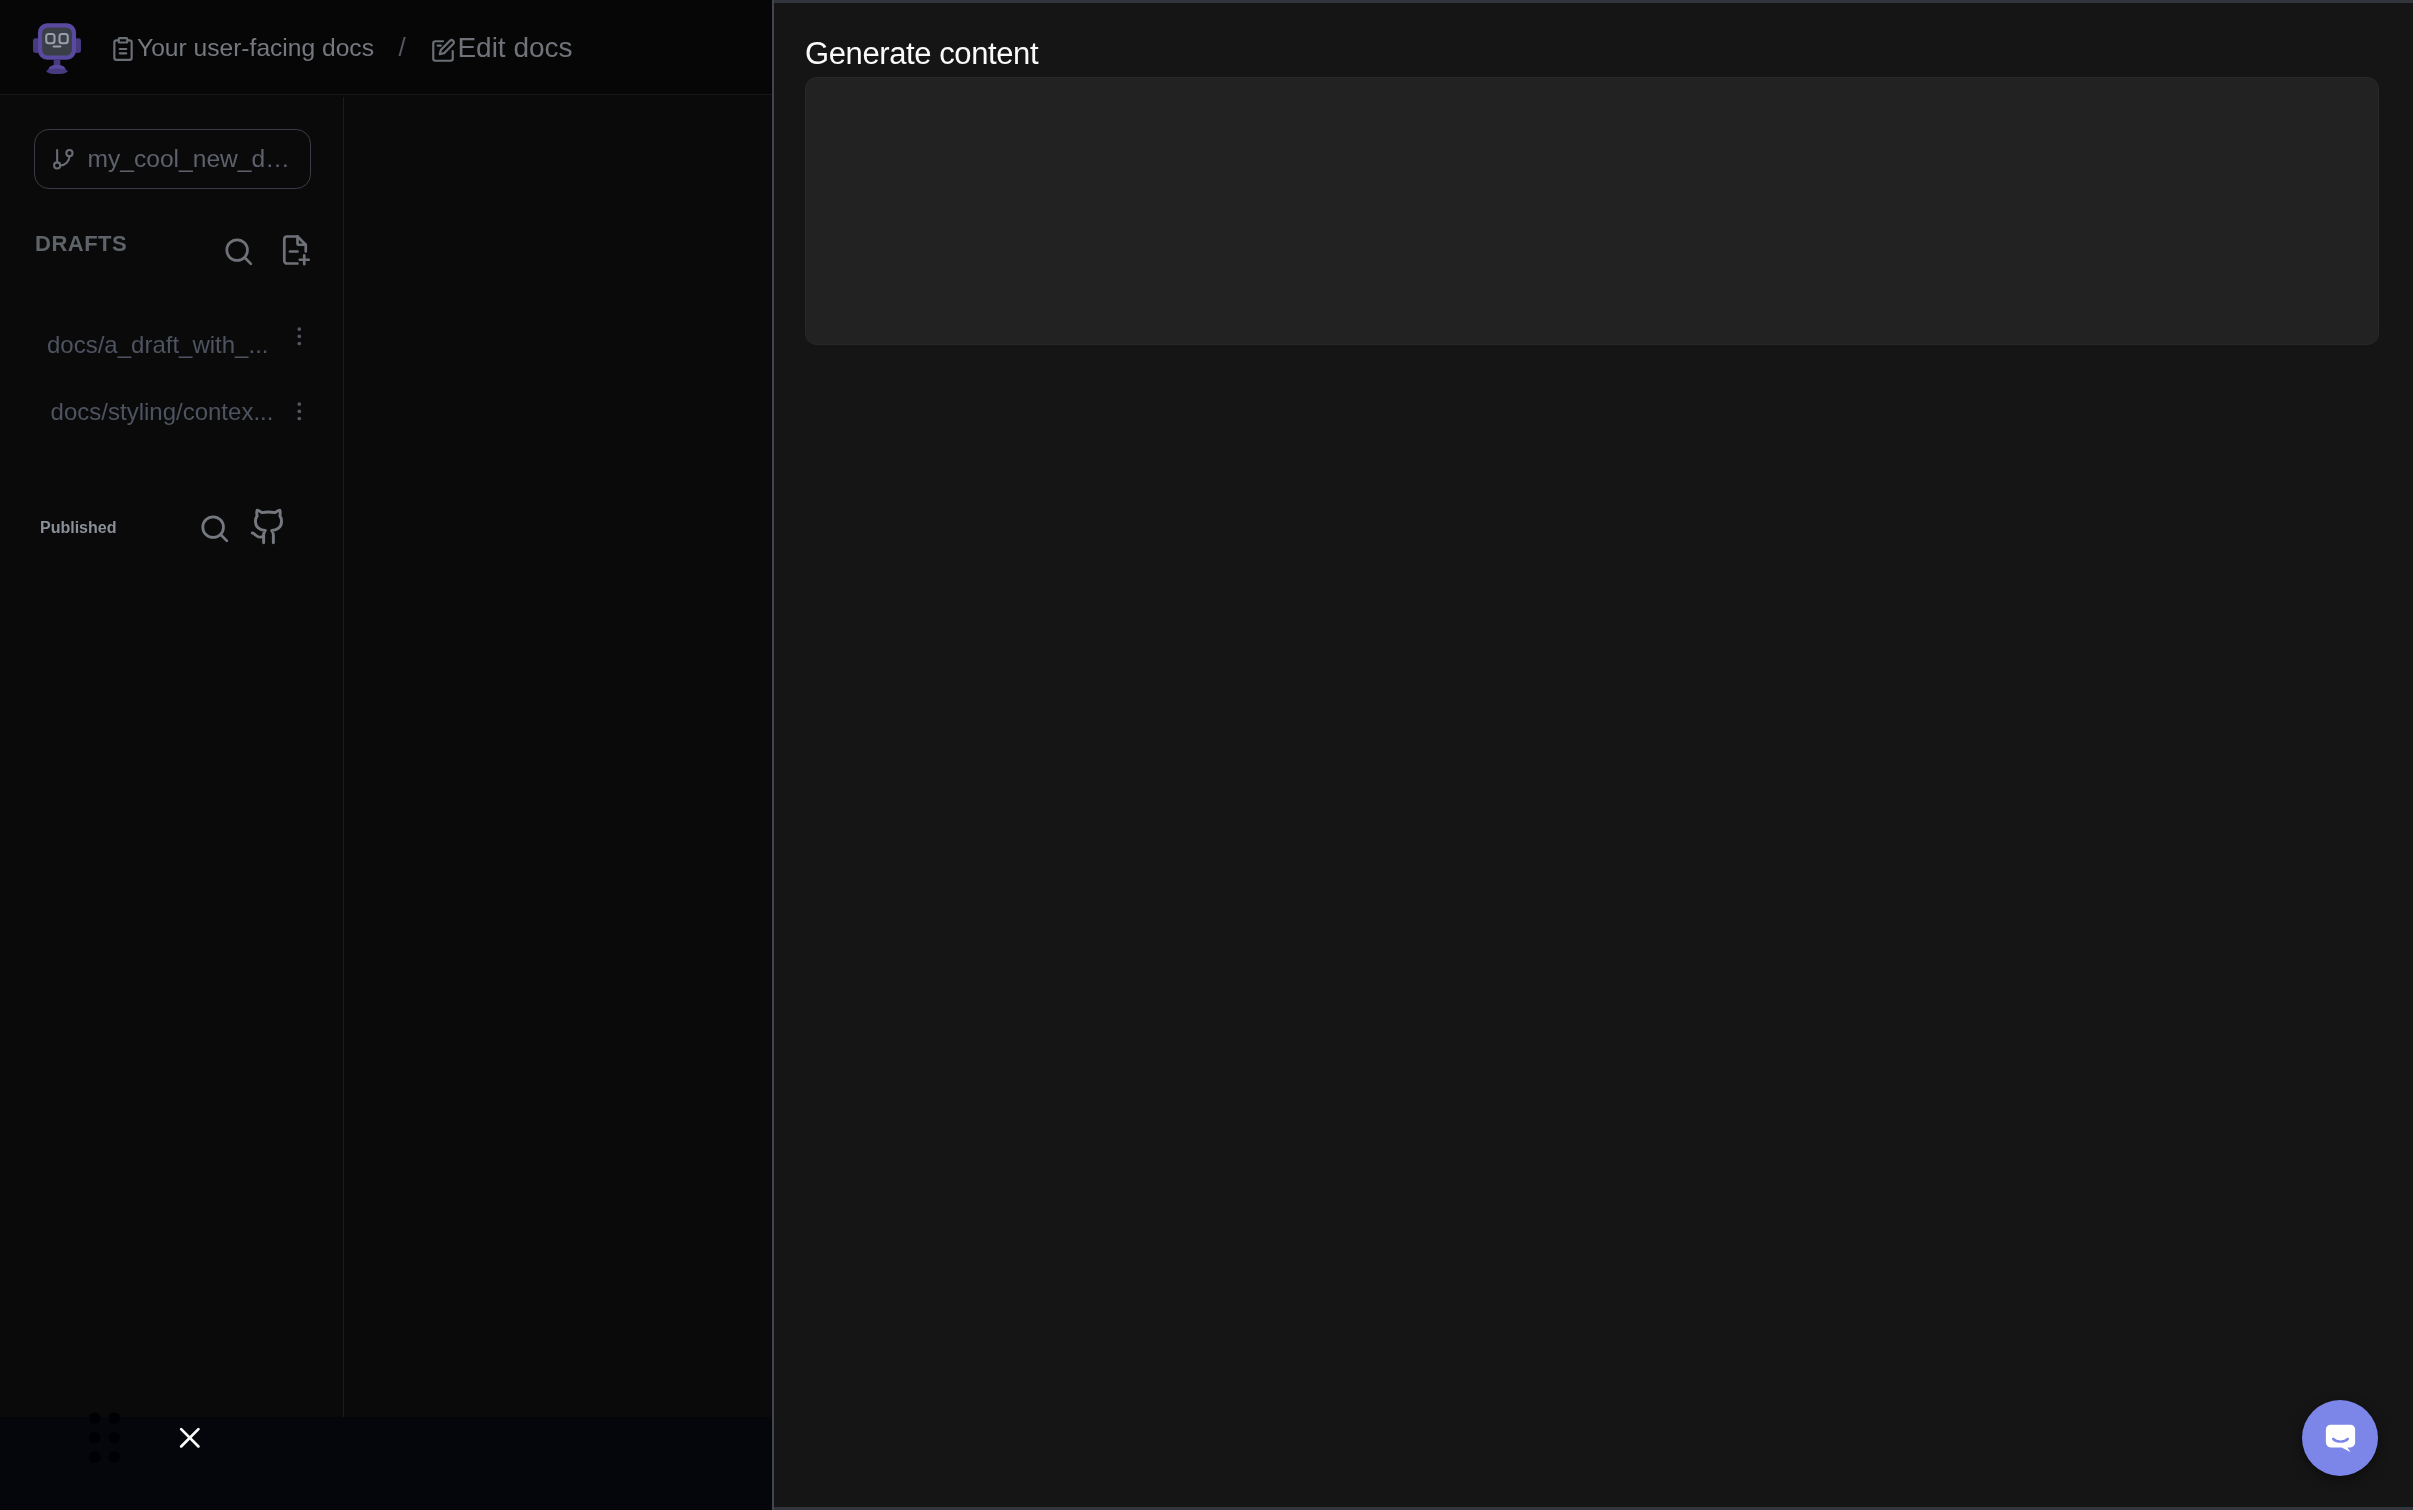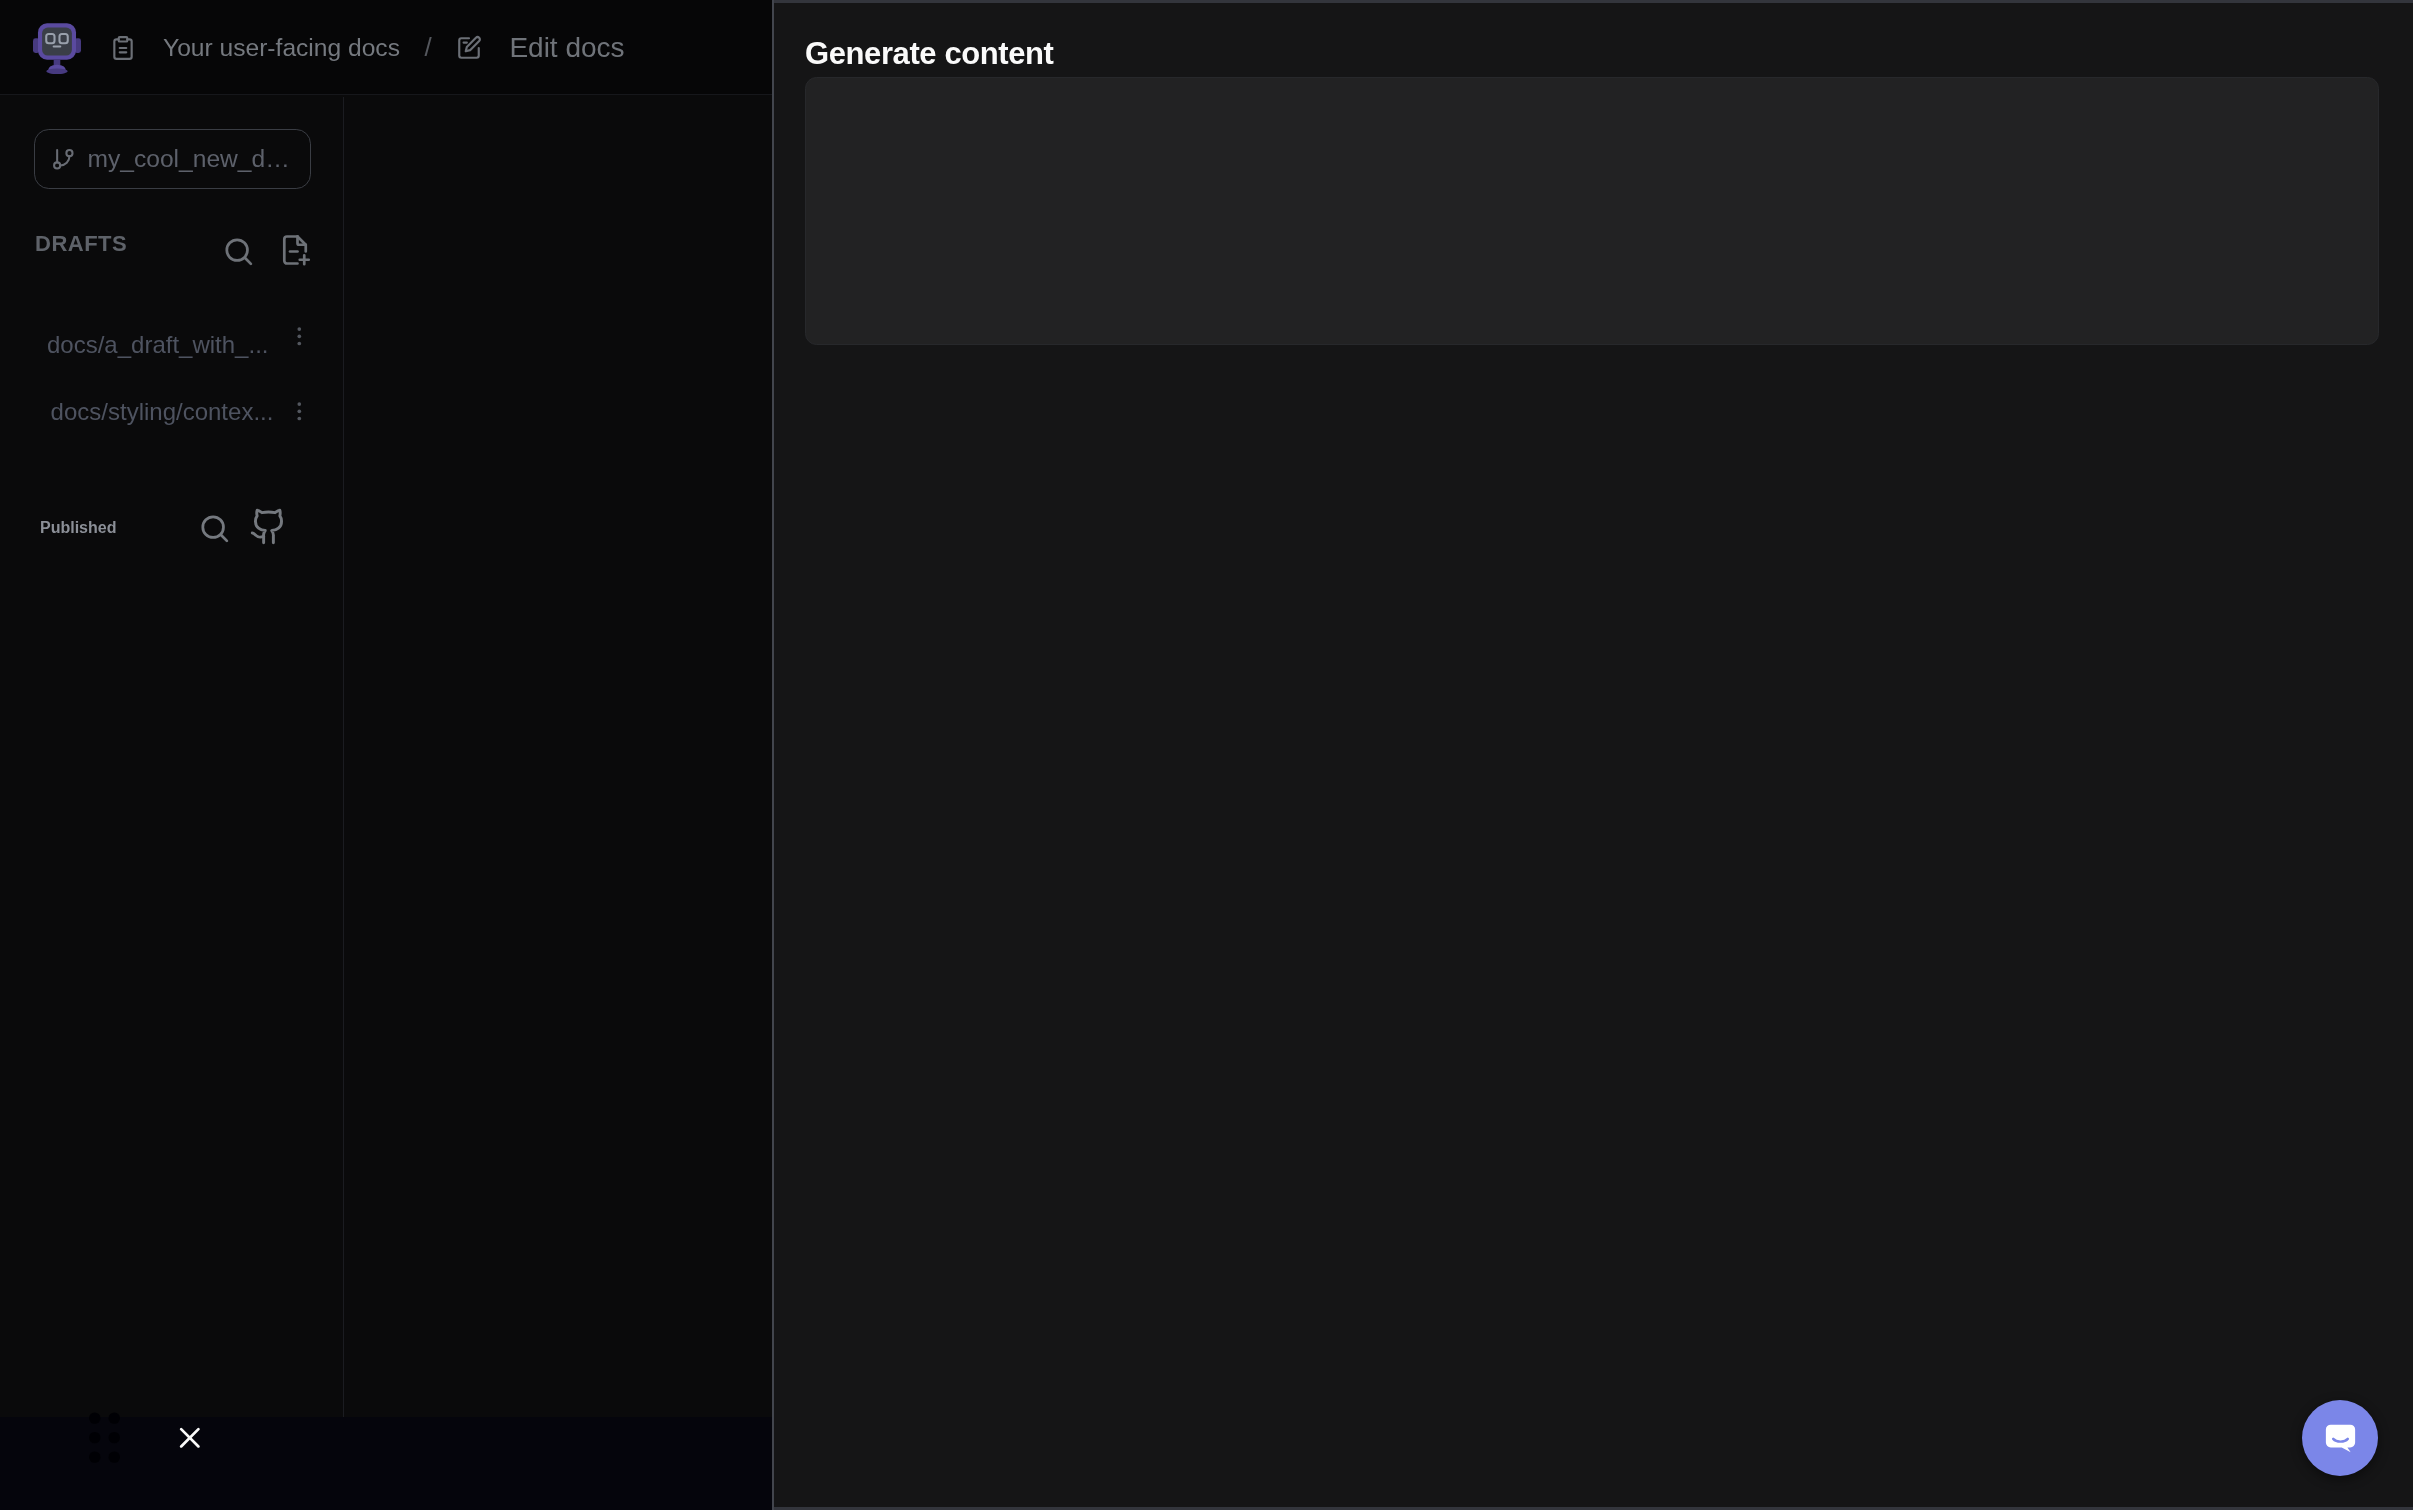--- a/index.html
+++ b/index.html
@@ -6,21 +6,21 @@
   html,body { width:2413px; height:1510px; background:#070708; overflow:hidden;
               font-family:"Liberation Sans","DejaVu Sans",sans-serif; }
 
   
   .left-region { position:absolute; left:0; top:0; width:772px; height:1510px; background:#0a0a0b; }
 
   .app-header { position:absolute; left:0; top:0; width:772px; height:95px;
                 background:#060607; border-bottom:1.6px solid #16171b; }
   .logo { position:absolute; left:33px; top:19.7px; width:48px; height:54px; }
   .breadcrumb { position:absolute; left:110px; top:0; height:95px; display:flex; align-items:center; }
-  .crumb { display:flex; align-items:center; gap:27px; cursor:pointer; }
+  .crumb { display:flex; align-items:flex-end; gap:1px; cursor:pointer; }
   .crumb .ic { width:26px; height:26px; color:#6b6f76; display:flex; }
   .crumb-label-1 { font-size:24.6px; color:#75797f; }
   .crumb-label-2 { font-size:28px; color:#6f7379; }
   .crumb-sep { font-size:26px; color:#54575d; margin:0 24.6px; font-weight:300; }
 
   .sidebar { position:absolute; left:0; top:97px; width:344px; height:1320px;
              border-right:1.6px solid #1b1c21; }
 
   .branch-button { position:absolute; left:34px; top:32px; width:277px; height:60px;
                    border:1.6px solid #3a3d44; border-radius:14.8px; background:transparent;
@@ -52,21 +52,21 @@
   .close-btn { position:absolute; left:175px; top:1423px; width:29.6px; height:29.6px;
                background:none; border:none; color:#fafafa; cursor:pointer; padding:0; }
   .close-btn svg { width:100%; height:100%; }
 
   
   .split-divider { position:absolute; left:772px; top:0; width:2.5px; height:1510px; background:#42454d; }
 
   
   .main-panel { position:absolute; left:774px; top:0; width:1639px; height:1510px;
                 background:#151516; border-top:3.3px solid #33353c; border-bottom:3.3px solid #33353c; }
-  .main-title { position:absolute; left:31px; top:33px; font-size:31px; font-weight:700;
+  .main-title { position:absolute; left:31px; top:33px; font-size:31px; font-weight:400;
                 color:#fafafa; letter-spacing:-0.4px;text-align:right; }
   .prompt-textarea { position:absolute; left:31px; top:74px; width:1574px; height:268px;
                      background:#222223; border:1.6px solid #27282b; border-radius:11.5px;
                      resize:none; outline:none; color:#d5d6d9; font-size:24.6px; padding:19.7px 23px;
                      font-family:"Liberation Sans","DejaVu Sans",sans-serif; }
 
   .chat-launcher { position:absolute; left:2302px; top:1400px; width:76px; height:76px;
                    border-radius:50%; background:#7b86e8; border:none; cursor:pointer;
                    display:flex; align-items:center; justify-content:center;
                    box-shadow:0 3.3px 11.5px rgba(0,0,0,0.45); }

